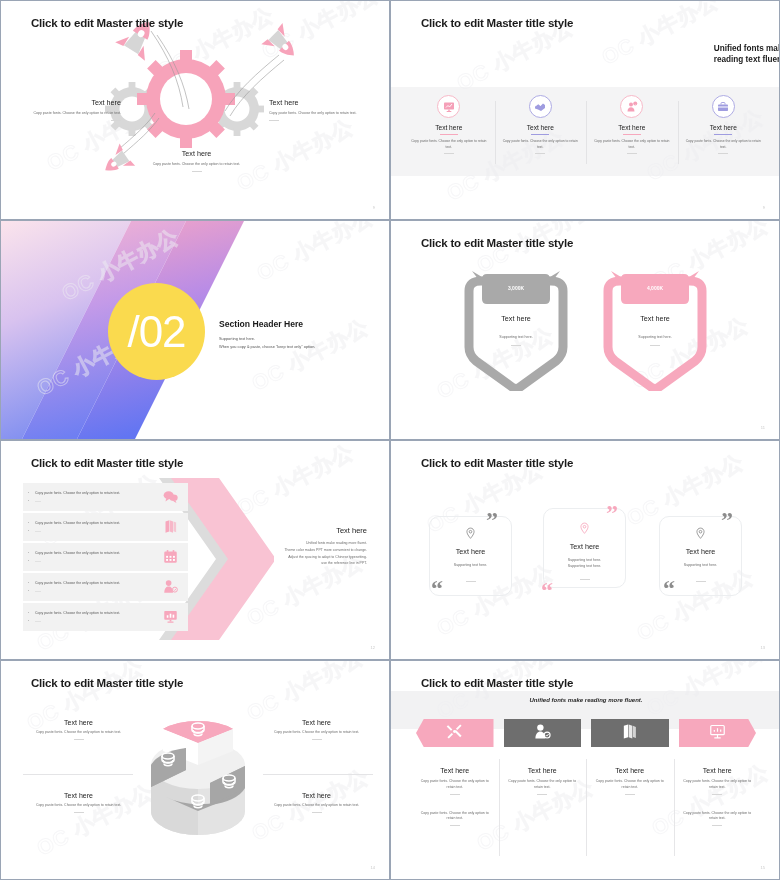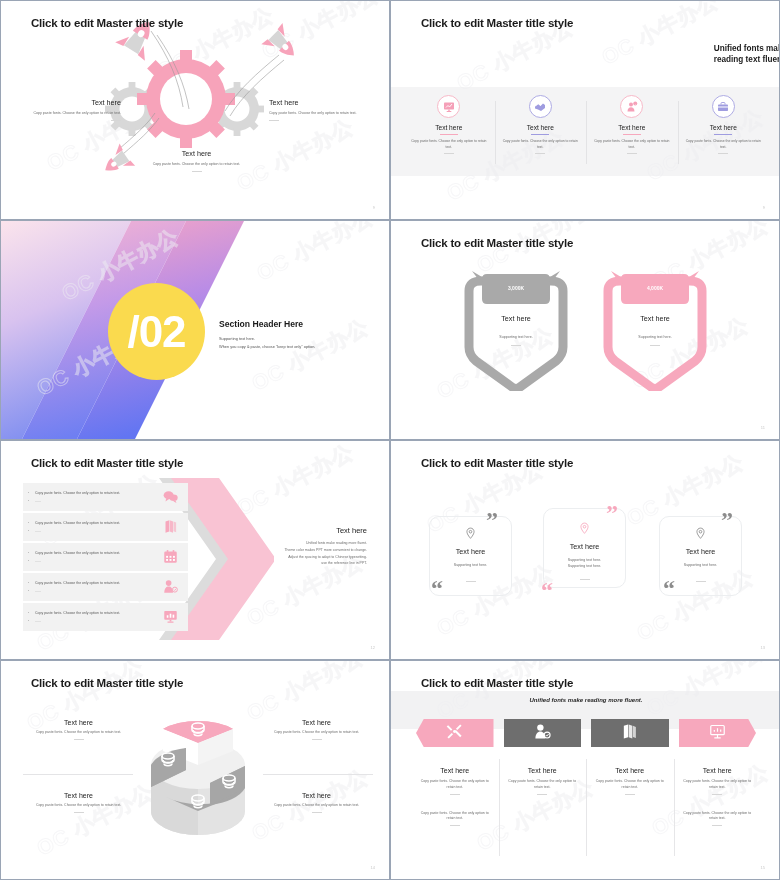--- a/index.html
+++ b/index.html
@@ -102,21 +102,21 @@
   .s2-col .body-txt { font-size:3.4px; padding:0 6px; }
   .s2-col .dash { margin:3px auto 0; }
 
   
   .s3-bg { position:absolute; inset:0; background:#fff; z-index:1;}
   .s3-circ {
     position:absolute; left:107px; top:62px; width:97px; height:97px;
     border-radius:50%; background:#fada4e; z-index:6;
     display:flex; align-items:center; justify-content:center;
   }
-  .s3-circ span { font-size:44px; color:#fff; font-weight:700; letter-spacing:-1px; line-height:1;}
+  .s3-circ span { font-size:44px; color:#fff; font-weight:400; letter-spacing:-1px; line-height:1;}
   .s3-txt { position:absolute; left:218px; top:98px; z-index:7; }
   .s3-txt .hh { font-size:8.6px; font-weight:700; color:#1b1b1b; margin-bottom:6px; }
   .s3-txt .p { font-size:3.9px; color:#555; line-height:2.1; }
 
   
   .shield { position:absolute; z-index:7; }
   .sh-lbl { position:absolute; z-index:9; text-align:center; width:110px; }
   .sh-banner-txt {
     position:absolute; z-index:10; color:#fff; font-size:5px; font-weight:700;
     text-align:center; width:80px;

